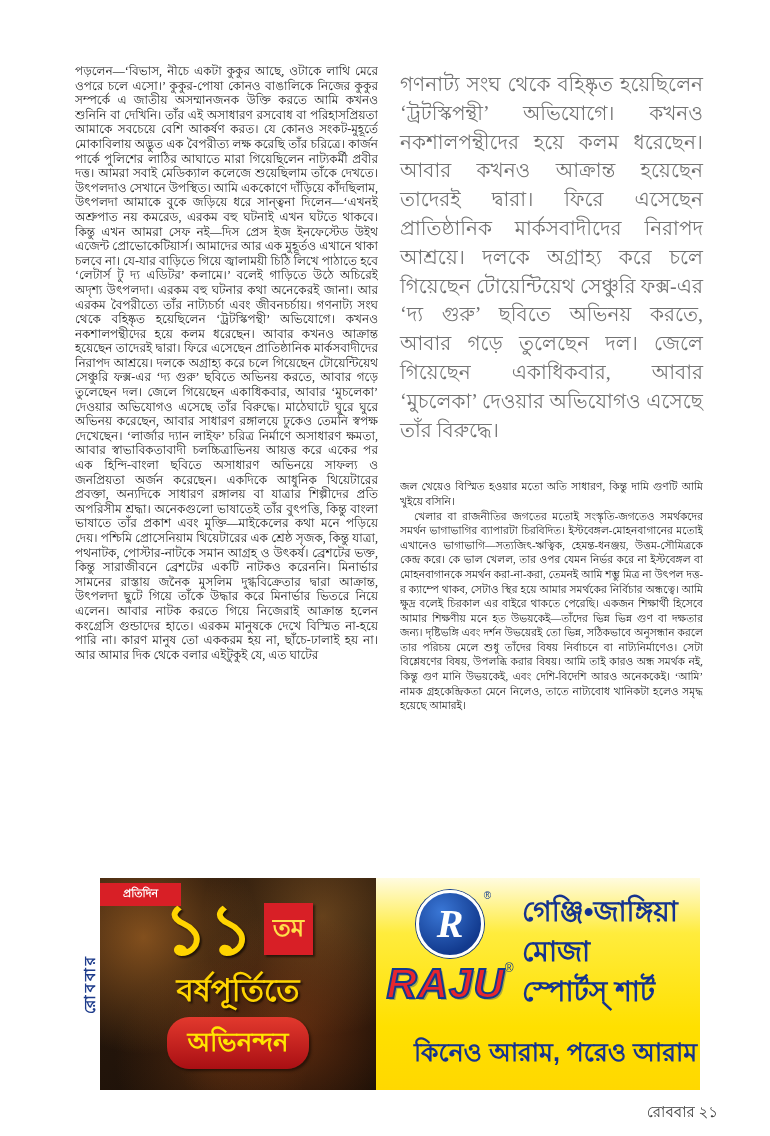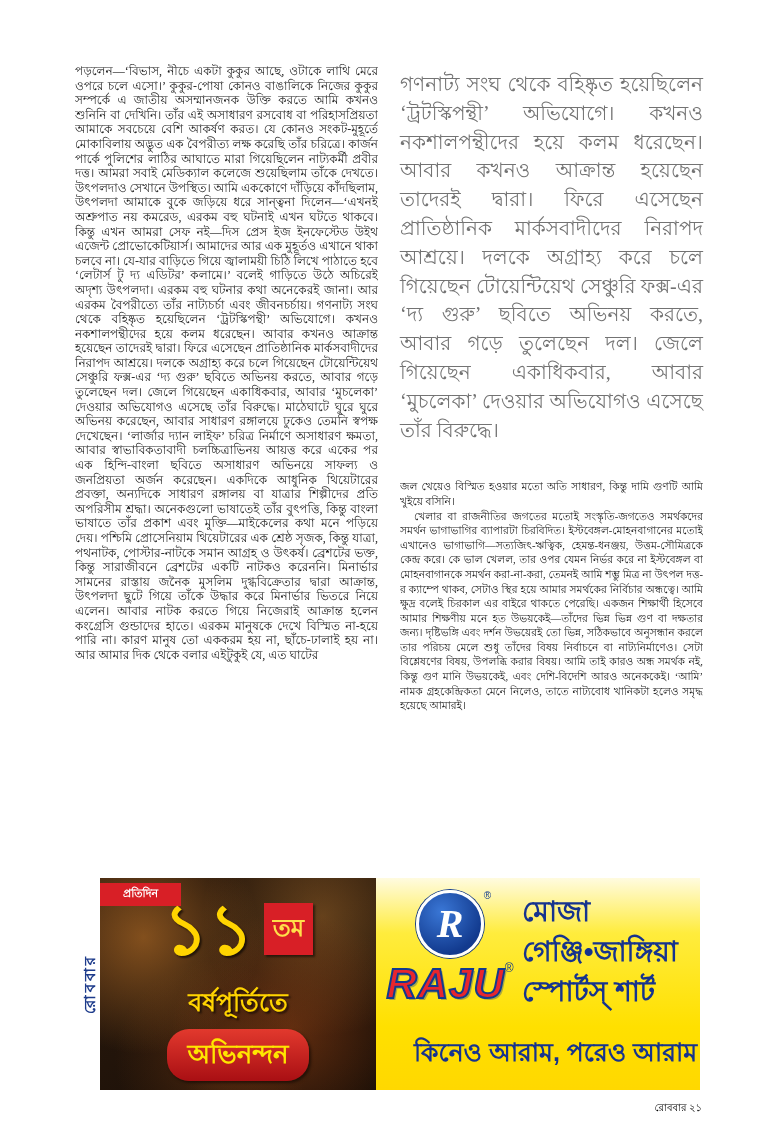--- a/index.html
+++ b/index.html
@@ -55,22 +55,22 @@
   .anniv .num{
     font-size:70px;line-height:74px;font-weight:bold;color:#ffd400;
     text-shadow:2px 2px 2px rgba(0,0,0,.6);
   }
   .anniv .suffix{
     display:inline-block;background:#d81f26;color:#ffe04a;font-size:24px;
     font-weight:bold;padding:6px 9px;margin-left:10px;vertical-align:18px;
     box-shadow:2px 2px 2px rgba(0,0,0,.5);
   }
   .anniv .line2{
-    font-size:25px;line-height:34px;font-weight:bold;color:#ffd400;
-    margin-top:18px;text-shadow:2px 2px 2px rgba(0,0,0,.6);
+    font-size:31px;line-height:34px;font-weight:bold;color:#ffd400;
+    margin-top:6px;text-shadow:2px 2px 2px rgba(0,0,0,.6);
   }
   .anniv .line3{
     display:inline-block;margin-top:9px;
     background:linear-gradient(#e2392d,#a90f13);color:#ffe600;
     font-size:26px;line-height:28px;font-weight:bold;padding:12px 20px;
     border-radius:22px;box-shadow:2px 2px 3px rgba(0,0,0,.5);
   }
   .ad-right{
     position:relative;flex:1;height:100%;
     background:linear-gradient(#fffbe0,#ffec3d 26%,#ffe000 70%,#ffd800);
@@ -105,21 +105,21 @@
     font-family:"Liberation Sans", sans-serif;
   }
   .tagline{
     position:absolute;left:0;right:0;bottom:14px;text-align:center;
     color:#16338e;font-size:25px;font-weight:bold;
     font-family:"Liberation Sans", sans-serif;
     padding-left:35px;
   }
   
   .footer{
-    position:absolute;right:68px;top:1100px;font-size:10px;color:#000000;
+    position:absolute;right:52px;top:1100px;font-size:15px;color:#404040;
   }
 </style>
 </head>
 <body>
 
 <div class="page">
 
   <div class="col-left">
     <p>পড়লেন—‘বিভাস, নীচে একটা কুকুর আছে, ওটাকে লাথি মেরে ওপরে চলে এসো।’ কুকুর-পোষা কোনও বাঙালিকে নিজের কুকুর সম্পর্কে এ জাতীয় অসম্মানজনক উক্তি করতে আমি কখনও শুনিনি বা দেখিনি। তাঁর এই অসাধারণ রসবোধ বা পরিহাসপ্রিয়তা আমাকে সবচেয়ে বেশি আকর্ষণ করত। যে কোনও সংকট-মুহূর্তে মোকাবিলায় অদ্ভুত এক বৈপরীত্য লক্ষ করেছি তাঁর চরিত্রে। কার্জন পার্কে পুলিশের লাঠির আঘাতে মারা গিয়েছিলেন নাট্যকর্মী প্রবীর দত্ত। আমরা সবাই মেডিক্যাল কলেজে শুয়েছিলাম তাঁকে দেখতে। উৎপলদাও সেখানে উপস্থিত। আমি এককোণে দাঁড়িয়ে কাঁদছিলাম, উৎপলদা আমাকে বুকে জড়িয়ে ধরে সান্ত্বনা দিলেন—‘এখনই অশ্রুপাত নয় কমরেড, এরকম বহু ঘটনাই এখন ঘটতে থাকবে। কিন্তু এখন আমরা সেফ নই—দিস প্রেস ইজ ইনফেস্টেড উইথ এজেন্ট প্রোভোকেটিয়ার্স। আমাদের আর এক মুহূর্তও এখানে থাকা চলবে না। যে-যার বাড়িতে গিয়ে জ্বালাময়ী চিঠি লিখে পাঠাতে হবে ‘লেটার্স টু দ্য এডিটর’ কলামে।’ বলেই গাড়িতে উঠে অচিরেই অদৃশ্য উৎপলদা। এরকম বহু ঘটনার কথা অনেকেরই জানা। আর এরকম বৈপরীত্যে তাঁর নাট্যচর্চা এবং জীবনচর্চায়। গণনাট্য সংঘ থেকে বহিষ্কৃত হয়েছিলেন ‘ট্রটস্কিপন্থী’ অভিযোগে। কখনও নকশালপন্থীদের হয়ে কলম ধরেছেন। আবার কখনও আক্রান্ত হয়েছেন তাদেরই দ্বারা। ফিরে এসেছেন প্রাতিষ্ঠানিক মার্কসবাদীদের নিরাপদ আশ্রয়ে। দলকে অগ্রাহ্য করে চলে গিয়েছেন টোয়েন্টিয়েথ সেঞ্চুরি ফক্স-এর ‘দ্য গুরু’ ছবিতে অভিনয় করতে, আবার গড়ে তুলেছেন দল। জেলে গিয়েছেন একাধিকবার, আবার ‘মুচলেকা’ দেওয়ার অভিযোগও এসেছে তাঁর বিরুদ্ধে। মাঠেঘাটে ঘুরে ঘুরে অভিনয় করেছেন, আবার সাধারণ রঙ্গালয়ে ঢুকেও তেমনি স্বপক্ষ দেখেছেন। ‘লার্জার দ্যান লাইফ’ চরিত্র নির্মাণে অসাধারণ ক্ষমতা, আবার স্বাভাবিকতাবাদী চলচ্চিত্রাভিনয় আয়ত্ত করে একের পর এক হিন্দি-বাংলা ছবিতে অসাধারণ অভিনয়ে সাফল্য ও জনপ্রিয়তা অর্জন করেছেন। একদিকে আধুনিক থিয়েটারের প্রবক্তা, অন্যদিকে সাধারণ রঙ্গালয় বা যাত্রার শিল্পীদের প্রতি অপরিসীম শ্রদ্ধা। অনেকগুলো ভাষাতেই তাঁর বুৎপত্তি, কিন্তু বাংলা ভাষাতে তাঁর প্রকাশ এবং মুক্তি—মাইকেলের কথা মনে পড়িয়ে দেয়। পশ্চিমি প্রোসেনিয়াম থিয়েটারের এক শ্রেষ্ঠ সৃজক, কিন্তু যাত্রা, পথনাটক, পোস্টার-নাটকে সমান আগ্রহ ও উৎকর্ষ। ব্রেশটের ভক্ত, কিন্তু সারাজীবনে ব্রেশটের একটি নাটকও করেননি। মিনার্ভার সামনের রাস্তায় জনৈক মুসলিম দুগ্ধবিক্রেতার দ্বারা আক্রান্ত, উৎপলদা ছুটে গিয়ে তাঁকে উদ্ধার করে মিনার্ভার ভিতরে নিয়ে এলেন। আবার নাটক করতে গিয়ে নিজেরাই আক্রান্ত হলেন কংগ্রেসি গুন্ডাদের হাতে। এরকম মানুষকে দেখে বিস্মিত না-হয়ে পারি না। কারণ মানুষ তো এককরম হয় না, ছাঁচে-ঢালাই হয় না। আর আমার দিক থেকে বলার এইটুকুই যে, এত ঘাটের</p>
   </div>
@@ -154,22 +154,22 @@
       <div class="logo-wrap">
         <div class="logo-circle">
           <span class="r">R</span>
           <span class="logo-reg">®</span>
         </div>
         <div class="brand-line">
           <span class="brand">RAJU</span><span class="brand-reg">®</span>
         </div>
       </div>
       <div class="products">
+        <div>গেঞ্জি•জাঙ্গিয়া</div>
         <div>মোজা</div>
-        <div>গেঞ্জি•জাঙ্গিয়া</div>
         <div>স্পোর্টস্ শার্ট</div>
       </div>
       <div class="tagline">কিনেও আরাম, পরেও আরাম</div>
     </div>
 
   </div>
 
   <div class="footer">রোববার ২১</div>
 
 </div>

